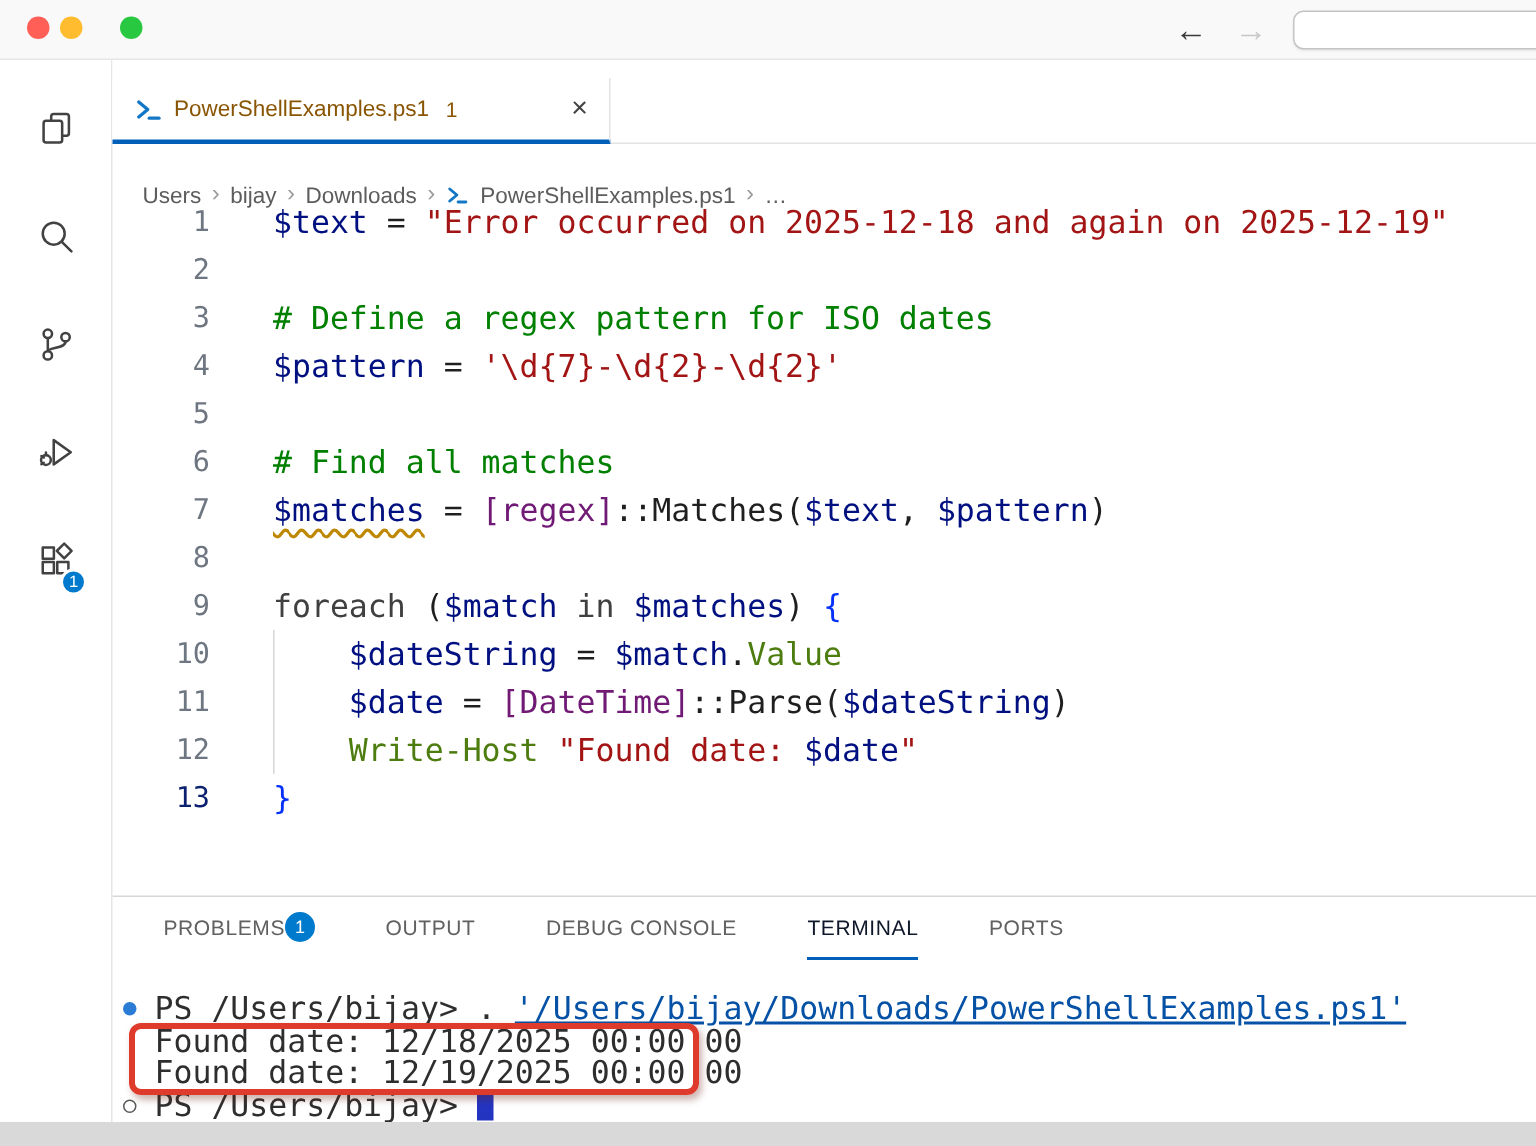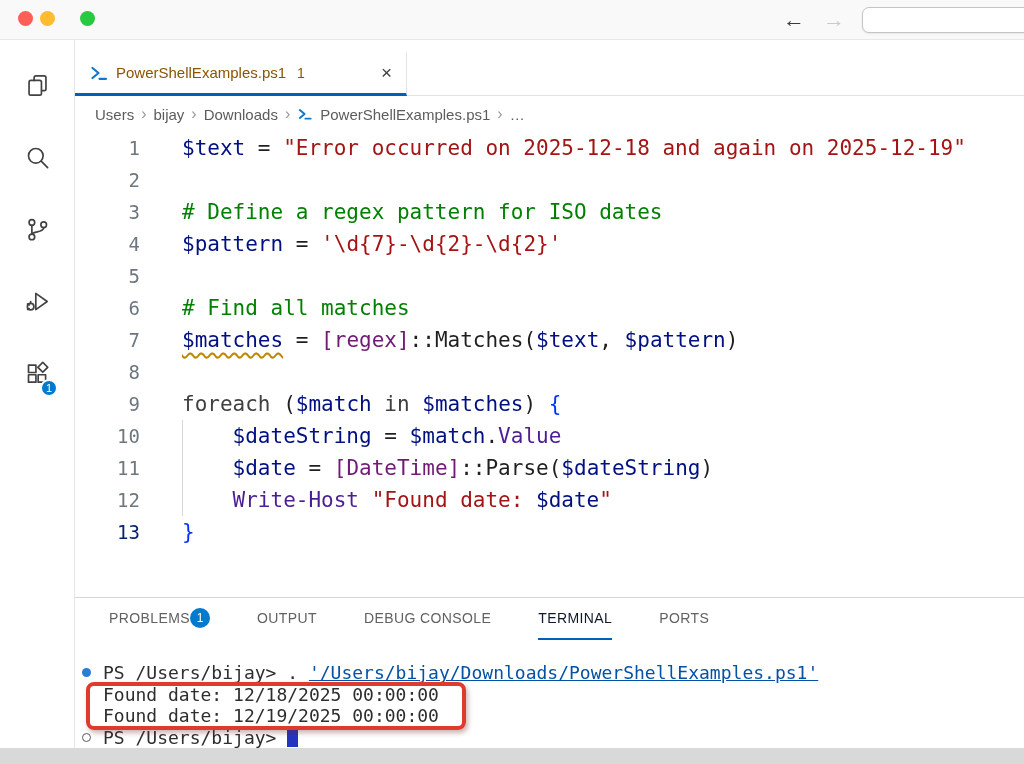--- a/index.html
+++ b/index.html
@@ -22,50 +22,50 @@
   .ab-badge { position:absolute; left:40px; top:42px; width:18px; height:18px; border-radius:50%; background:#007acc; color:#fff; font-size:11px; display:flex; align-items:center; justify-content:center; border:2px solid #fff; }
 
   
   .tabstrip { position:absolute; left:75px; top:40px; right:0; height:56px; background:#fff; border-bottom:1px solid #e3e3e3; display:flex; align-items:flex-end; }
   .tab { height:44px; width:332px; display:flex; align-items:center; gap:7px; padding:0 14px; background:#fff; border-right:1px solid #e3e3e3; border-bottom:3px solid #005fb8; margin-bottom:-1px; cursor:pointer; }
   .tab-title { color:#895503; font-size:15px; white-space:nowrap; }
   .tab-count { color:#895503; font-size:14px; margin-left:4px; }
   .tab-close { margin-left:auto; color:#424242; font-size:19px; line-height:19px; }
 
   
-  .breadcrumb { position:absolute; left:75px; top:96px; right:0; height:36px; display:flex; align-items:center; gap:7px; padding-left:20px; font-size:15px; color:#5c5c5c; }
+  .breadcrumb { position:absolute; left:75px; top:112px; right:0; height:36px; display:flex; align-items:center; gap:7px; padding-left:20px; font-size:15px; color:#5c5c5c; }
   .bc-sep { color:#9b9b9b; font-size:16px; }
   .bc-item { cursor:pointer; }
 
   
   .editor { position:absolute; left:75px; top:132px; right:0; height:420px; font-family:"DejaVu Sans Mono", monospace; }
   .code-row { display:flex; height:32px; line-height:32px; }
   .ln { width:65px; text-align:right; color:#6e7681; font-size:19px; flex:none; }
   .ln-active { color:#0b216f; }
   .code { margin-left:42px; font-size:21px; white-space:pre; font-family:"DejaVu Sans Mono", monospace; }
   .indent-guide { position:absolute; left:107px; top:288px; width:1px; height:96px; background:#d6d6d6; }
   .tk-var { color:#001080; }
   .tk-str { color:#a31515; }
   .tk-com { color:#008000; }
   .tk-kw  { color:#404040; }
   .tk-type{ color:#701a75; }
-  .tk-fn  { color:#4c1d95; }
+  .tk-fn  { color:#4d7c0f; }
   .tk-def { color:#1f1f1f; }
   .tk-brace { color:#0431fa; }
   .tk-warn { text-decoration:underline wavy #bf8803; text-underline-offset:5px; }
 
   
   .panel-border { position:absolute; left:75px; right:0; top:597px; height:1px; background:#d7d7d7; }
   .panel-tabs { position:absolute; left:75px; right:0; top:598px; height:42px; display:flex; gap:38px; padding-left:25px; align-items:stretch; font-size:14px; color:#616161; letter-spacing:.4px; }
   .ptab { display:flex; align-items:center; gap:0; border-bottom:2px solid transparent; cursor:pointer;margin-left:9px; }
   .ptab.active { color:#0f172a; border-bottom-color:#005fb8; }
   .pbadge { width:20px; height:20px; border-radius:50%; background:#007acc; color:#fff; font-size:12px; letter-spacing:0; display:flex; align-items:center; justify-content:center; }
 
   
-  .terminal { position:absolute; left:75px; right:0; top:662px; padding-left:28px; font-family:"DejaVu Sans Mono", monospace; font-size:18px; line-height:21.5px; color:#2e2e2e; }
+  .terminal { position:absolute; left:75px; right:0; top:662px; padding-left:28px; font-family:"DejaVu Sans Mono", monospace; font-size:21px; line-height:21.5px; color:#2e2e2e; }
   .term-line { position:relative; white-space:pre; height:21.5px; }
   .tmark { position:absolute; left:-21px; top:6px; width:9px; height:9px; border-radius:50%; }
   .tmark.filled { background:#2a7cd4; }
   .tmark.hollow { border:1.5px solid #5a5a5a; background:transparent; }
   .t-fg { color:#2e2e2e; }
   .t-link { color:#0451a5; text-decoration:underline; cursor:pointer; }
   .tcursor { display:inline-block; width:11px; height:18px; background:#2334c0; vertical-align:-3px; }
 
   .annotation-box { position:absolute; left:86px; top:682px; width:380px; height:48px; border:4px solid #df3b2d; border-radius:8px; box-shadow:2px 3px 5px rgba(110,40,30,.35); pointer-events:none; z-index:5; }
 

